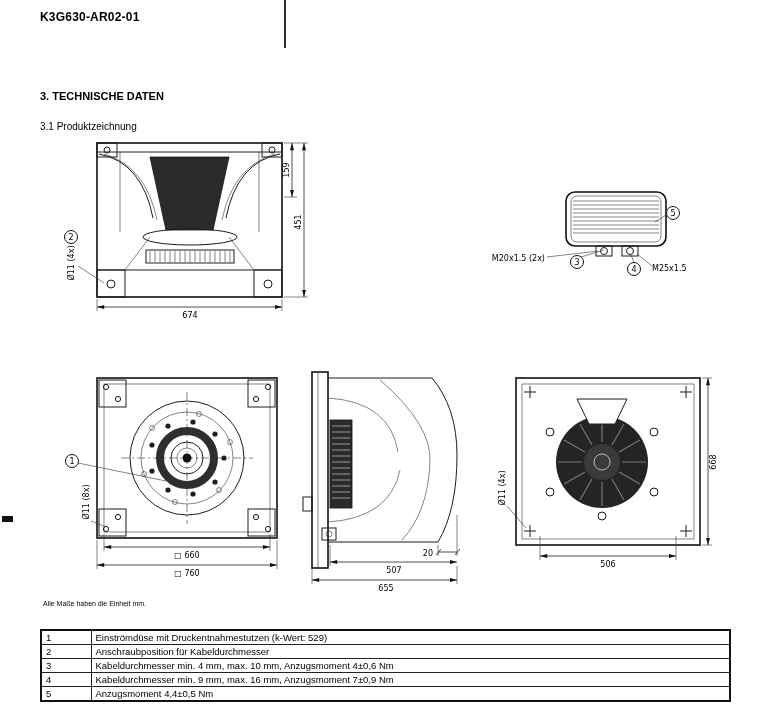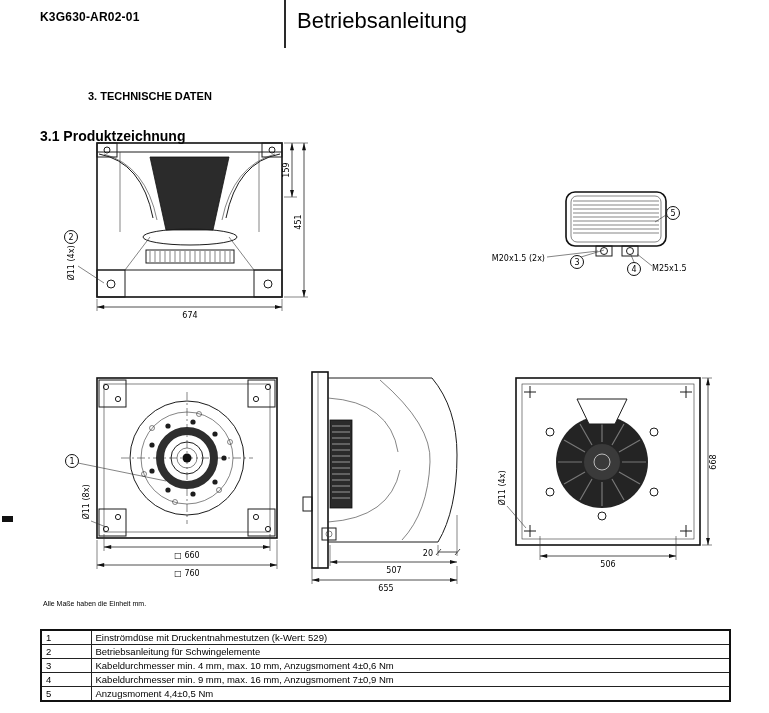--- a/index.html
+++ b/index.html
@@ -4,22 +4,22 @@
 <style>
   * { margin:0; padding:0; box-sizing:border-box; }
   html,body { background:#ffffff; }
   .page {
     position:relative; width:769px; height:713px; background:#fff;
     font-family:"Liberation Sans","DejaVu Sans",sans-serif; color:#000; overflow:hidden;
   }
   .doc-num { position:absolute; left:40px; top:10px; font-size:12px; font-weight:bold; letter-spacing:0.2px; }
   .header-divider { position:absolute; left:284px; top:0; width:2px; height:48px; background:#2a2a2a; }
   .doc-title { position:absolute; left:297px; top:8px; font-size:22px; font-weight:400; }
-  .section { position:absolute; left:40px; top:90px; font-size:11px; font-weight:bold;margin-left:48px; }
-  .subsection { position:absolute; left:40px; top:128px; font-size:14px; font-weight:bold; }
+  .section { position:absolute; left:40px; top:90px; font-size:11px; font-weight:bold; }
+  .subsection { position:absolute; left:40px; top:121px; font-size:10px; font-weight:normal; }
   .drawing-svg { position:absolute; left:0; top:140px; }
   .note { position:absolute; left:43px; top:600px; font-size:7px; }
   .legend { position:absolute; left:40px; top:629px; width:691px; border-collapse:collapse; font-size:9.5px; border:2px solid #111; table-layout:fixed; }
   .legend td { border:1px solid #222; padding:1px 4px; height:13px; line-height:11px; vertical-align:middle; }
   .legend td.num { width:50px; }
 
   
   .ln   { stroke:#1c1c1c; stroke-width:1; fill:none; }
   .thk  { stroke:#111;    stroke-width:1.6; fill:none; }
   .thin { stroke:#333;    stroke-width:0.6; fill:none; }
@@ -29,21 +29,20 @@
   text.dt { font:8px "DejaVu Sans",sans-serif; fill:#000; }
   text.ct { font:8px "DejaVu Sans",sans-serif; fill:#000; text-anchor:middle; }
 </style>
 </head>
 <body>
 
 <div class="page">
 
   <div class="doc-num">K3G630-AR02-01</div>
   <div class="header-divider"></div>
-  <h1 class="doc-title">Betriebsanleitung</h1>
 
   <h2 class="section">3. TECHNISCHE DATEN</h2>
   <h3 class="subsection">3.1 Produktzeichnung</h3>
 
   <svg class="drawing-svg" width="769" height="460" viewBox="0 140 769 460" xmlns="http://www.w3.org/2000/svg">
     <defs>
       <marker id="ma" markerWidth="10" markerHeight="6" refX="9" refY="2.5" orient="auto">
         <path d="M0,0 L9,2.5 L0,5 Z" fill="#111"></path>
       </marker>
       <marker id="mb" markerWidth="10" markerHeight="6" refX="0" refY="2.5" orient="auto">
@@ -250,21 +249,21 @@
   <div class="note">Alle Maße haben die Einheit mm.</div>
 
   <table class="legend">
     <tbody>
       <tr>
         <td class="num">1</td>
         <td class="txt">Einströmdüse mit Druckentnahmestutzen (k-Wert: 529)</td>
       </tr>
       <tr>
         <td class="num">2</td>
-        <td class="txt">Betriebsanleitung für Schwingelemente</td>
+        <td class="txt">Anschraubposition für Kabeldurchmesser</td>
       </tr>
       <tr>
         <td class="num">3</td>
         <td class="txt">Kabeldurchmesser min. 4 mm, max. 10 mm, Anzugsmoment 4±0,6 Nm</td>
       </tr>
       <tr>
         <td class="num">4</td>
         <td class="txt">Kabeldurchmesser min. 9 mm, max. 16 mm, Anzugsmoment 7±0,9 Nm</td>
       </tr>
       <tr>

